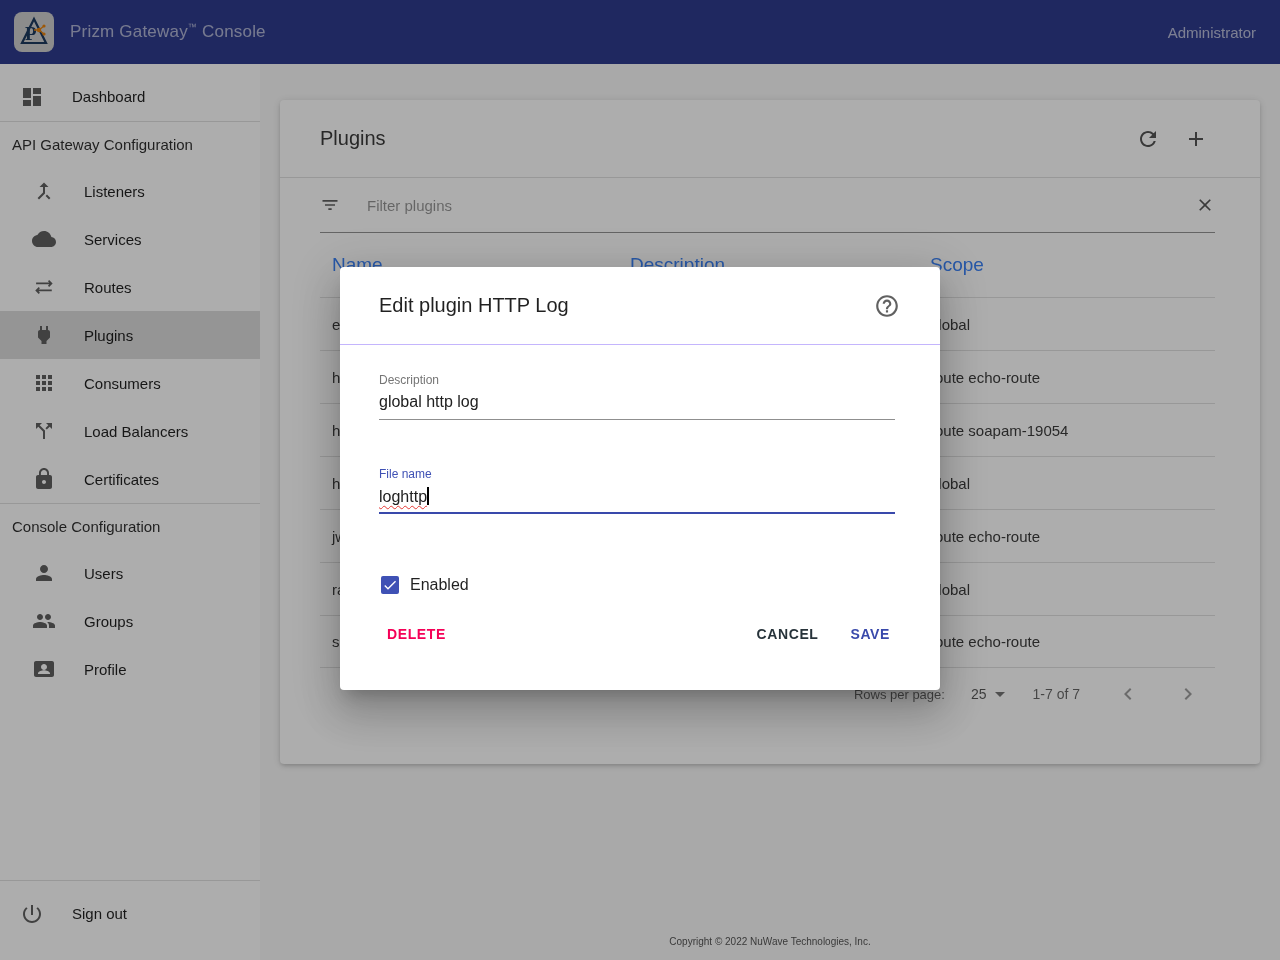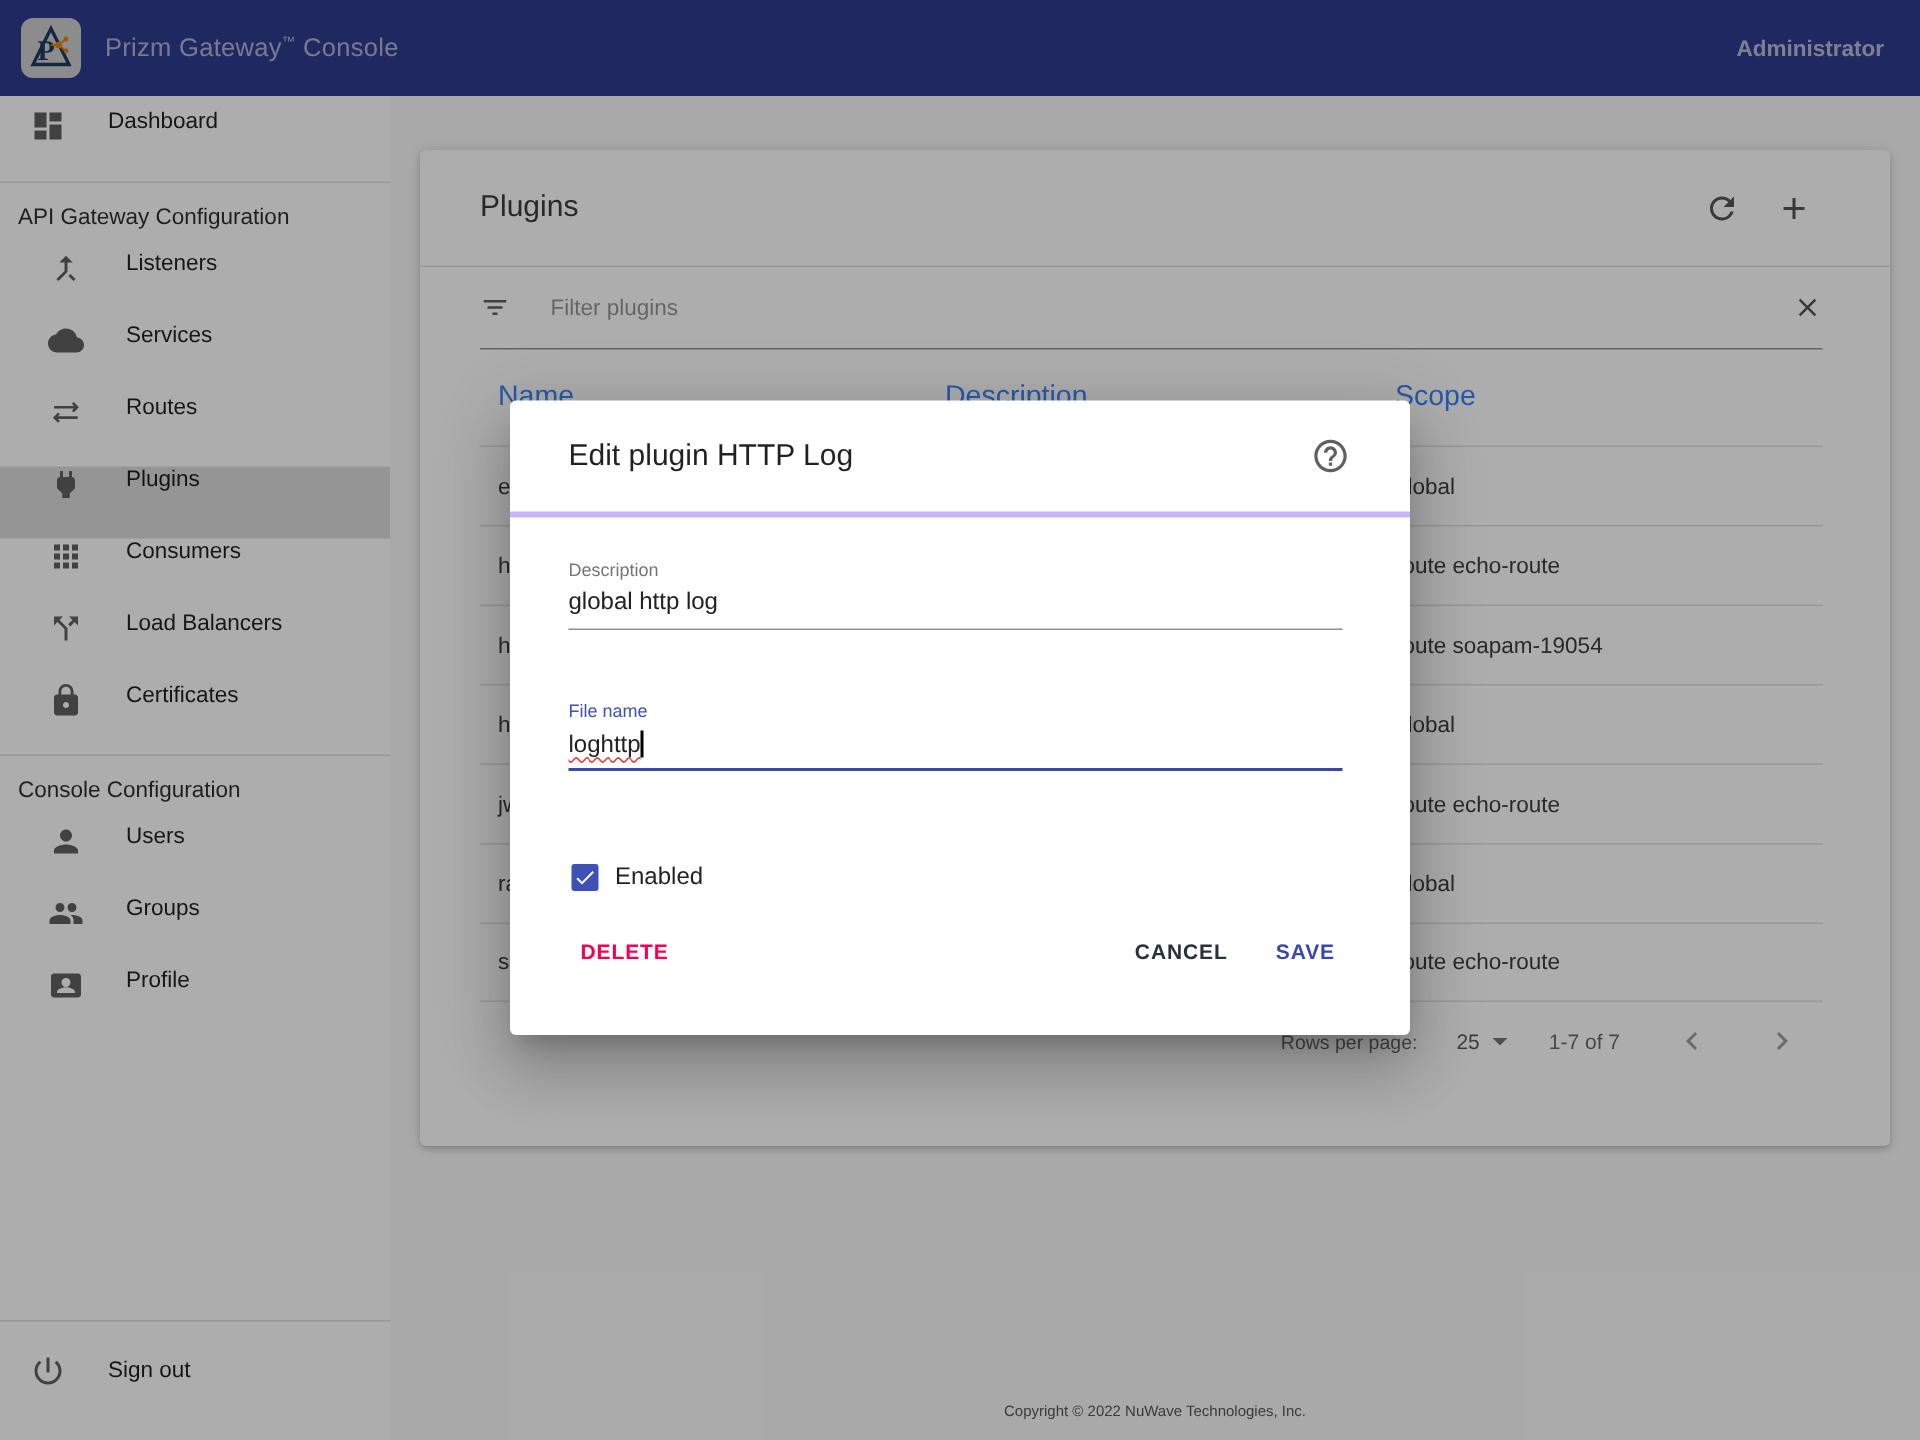--- a/index.html
+++ b/index.html
@@ -14,28 +14,28 @@
     position:absolute; top:0; left:0; width:1280px; height:64px;
     background:#2f3c8e; display:flex; align-items:center; z-index:1;
   }
   .logo-box{
     width:40px; height:40px; margin-left:14px; border-radius:8px;
     background:#cfcfcf; display:flex; align-items:center; justify-content:center;
   }
   .app-title{ margin-left:16px; font-size:17px; color:rgba(255,255,255,0.62); letter-spacing:.2px; }
   .app-title sup{ font-size:9px; }
   .appbar-spacer{ flex:1; }
-  .appbar-user{ margin-right:24px; font-size:15px; color:rgba(255,255,255,0.66); font-weight:bold; }
+  .appbar-user{ margin-right:24px; font-size:15px; color:rgba(255,255,255,0.66); font-weight:normal; }
   
   .sidebar{
     position:absolute; top:64px; left:0; width:260px; bottom:0;
     background:#ffffff; z-index:1; padding-top:8px;
   }
   .nav-item{
-    height:48px; display:flex; align-items:flex-start; padding-left:20px;
+    height:48px; display:flex; align-items:center; padding-left:20px;
     font-size:15px; color:rgba(0,0,0,.87); cursor:pointer;
   }
   .nav-item .ic{ width:24px; height:24px; margin-right:28px; flex:none; }
   .nav-item.nested{ padding-left:32px; }
   .nav-item.selected{ background:#dcdcdc; }
   .nav-item.top{ height:49px; }
   .section-label{
     height:45px; display:flex; align-items:center; padding-left:12px;
     font-size:15px; color:rgba(0,0,0,.82);
   }
@@ -97,21 +97,21 @@
     position:absolute; bottom:13px; left:0; right:0; text-align:center;
     font-size:10px; color:#565656;
   }
   
   .overlay{ position:absolute; inset:0; background:rgba(0,0,0,.32); z-index:50; }
   .modal{
     position:absolute; left:340px; top:267px; width:600px; height:423px;
     background:#fff; border-radius:4px; z-index:60;
     box-shadow:0 11px 15px -7px rgba(0,0,0,.2),0 24px 38px 3px rgba(0,0,0,.14),0 9px 46px 8px rgba(0,0,0,.12);
   }
-  .modal-header{ height:78px; display:flex; align-items:center; padding:0 40px 0 39px; border-bottom:4px solid #c4b5fd; }
+  .modal-header{ height:78px; display:flex; align-items:center; padding:0 40px 0 39px; border-bottom:1px solid #c4b5fd; }
   .modal-title{ font-size:20px; color:rgba(0,0,0,.87); flex:1; }
   .help-btn{ width:26px; height:26px; cursor:pointer; }
   .help-btn path{ fill:#616161; }
   .field{ margin:28px 45px 0 39px; }
   .field .flabel{ font-size:12px; color:#757575; }
   .field.focused .flabel{ color:#3f51b5; }
   .field .fvalue{
     font-size:16px; color:#212121; padding:6px 0 6px 0;
     border-bottom:1px solid #8f8f8f; min-height:33px;
   }

